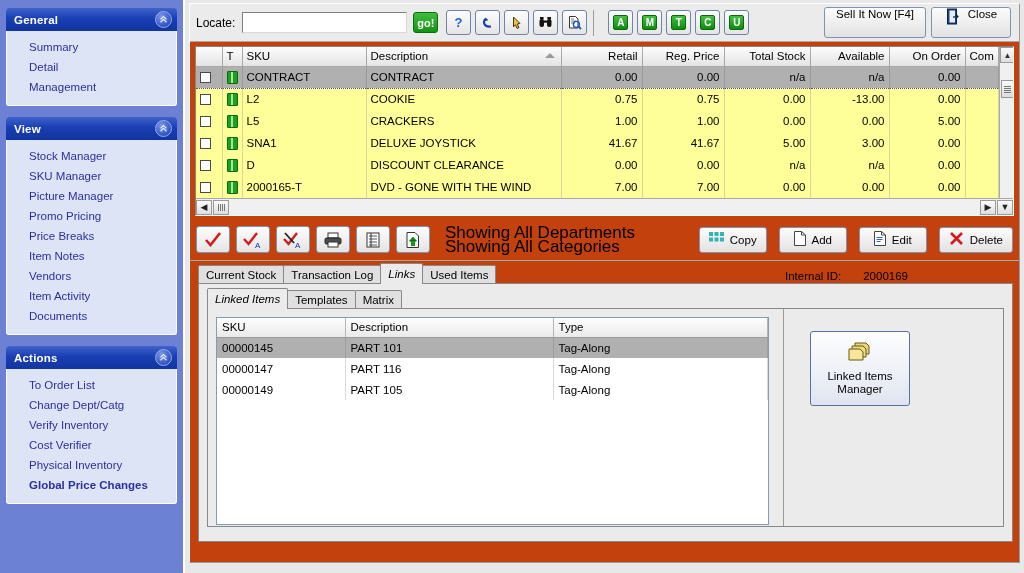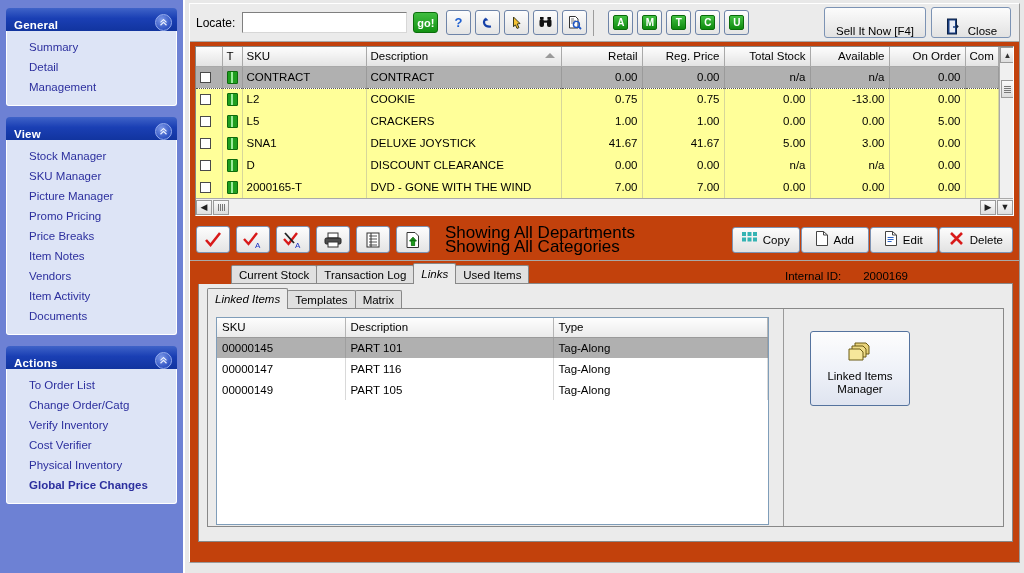--- a/index.html
+++ b/index.html
@@ -19,21 +19,21 @@
     background: #6d81d4;
     flex: 0 0 183px;
     padding: 8px 6px 0 6px;
     overflow: hidden;
   }
   .panel { margin-bottom: 11px; }
   .panel-head {
     height: 23px;
     background: linear-gradient(to bottom, #3f63c8 0%, #1a3fb4 45%, #11349f 100%);
     border-radius: 4px 4px 0 0;
-    display: flex; align-items: flex-end;
+    display: flex; align-items: center;
     padding: 0 5px 0 8px;
     position: relative;
   }
   .panel-head .ttl {
     color: #ffffff; font-weight: bold; font-size: 11.5px;
     letter-spacing: .2px; flex: 1;
   }
   .chev-btn {
     width: 17px; height: 17px; border-radius: 50%;
     background: radial-gradient(circle at 35% 30%, #7c98e8, #2b4fc0 75%);
@@ -112,21 +112,21 @@
     background:linear-gradient(to bottom,#44c144,#0e8a0e);
     border:1px solid #0a6b0a;
     display:flex;align-items:center;justify-content:center;
     color:#fff;font-weight:bold;font-size:10px;line-height:1;
   }
   .right-btns { margin-left:auto; display:flex; gap:5px; padding-right:2px;}
   .big-btn {
     height: 31px; min-width: 80px;
     background: linear-gradient(to bottom,#fcfcfc,#e2e2e2);
     border: 1px solid #7c93b4; border-radius: 3px;
-    display: flex; align-items: flex-end; justify-content: center; gap:7px;
+    display: flex; align-items: flex-start; justify-content: center; gap:7px;
     font-size: 11.5px; color: #000; padding: 0 11px; cursor: pointer;
   }
 
   
   #gridwrap {
     flex: 0 0 170px;
     margin: 4px 5px 0 5px;
     border: 1px solid #848484;
     border-right-color:#fff; border-bottom-color:#fff;
     background: #fff;
@@ -204,32 +204,32 @@
     padding: 0 6px 0 6px; gap: 6px; margin-top:3px;
     border-bottom: 1px solid #a8a8a8;
   }
   .act-btn {
     width: 34px; height: 27px;
     background: linear-gradient(to bottom,#fdfdfd,#e4e4e4);
     border: 1px solid #7c93b4; border-radius: 3px;
     display: flex; align-items: center; justify-content: center; cursor:pointer;
   }
   .showing { margin-left: 9px; font-size: 17px; line-height: 14px; color:#000; }
-  .crud { margin-left:auto; display:flex; gap:1px; }
+  .crud { margin-left:auto; display:flex; gap:12px; }
   .crud-btn {
     height: 26px; min-width: 68px;
     background: linear-gradient(to bottom,#fcfcfc,#e2e2e2);
     border: 1px solid #7c93b4; border-radius: 3px;
     display:flex;align-items:center;justify-content:center;gap:6px;
     font-size:11.5px;padding:0 9px;cursor:pointer;
   }
 
   
   #tabzone { flex:1; position:relative; padding: 4px 6px 0 8px; }
-  .tabrow { display:flex; align-items:flex-start; height:19px; position:relative;margin-left:33px; }
+  .tabrow { display:flex; align-items:flex-start; height:19px; position:relative; }
   .tabrow::after{content:"";position:absolute;left:0;right:0;bottom:0;height:1px;background:#888;}
   .tab {
     font-size:11.5px; padding: 2px 7px 2px 7px; line-height:14px;
     border:1px solid #888; border-bottom:none; background:#e0e0e0;
     margin-right:-1px; position:relative; cursor:pointer; color:#000;
     border-radius:2px 2px 0 0;
   }
   .tab.active { background:#ebebeb; z-index:3; padding-top:3px; padding-bottom:3px; margin-top:-2px;font-style:italic;}
   .tab.active::after{content:"";position:absolute;left:0;right:0;bottom:-1px;height:2px;background:#ebebeb;}
   #tabpanel {
@@ -327,21 +327,21 @@
         <span class="ttl">Actions</span>
         <span class="chev-btn">
           <svg width="9" height="9" viewBox="0 0 9 9">
               <path d="M1.5 4.4 4.5 1.6 7.5 4.4" fill="none" stroke="#eaf0ff" stroke-width="1.2"></path>
               <path d="M1.5 7.2 4.5 4.4 7.5 7.2" fill="none" stroke="#eaf0ff" stroke-width="1.2"></path>
             </svg>
         </span>
       </div>
       <div class="panel-body">
         <div class="side-link">To Order List</div>
-        <div class="side-link">Change Order/Catg</div>
+        <div class="side-link">Change Dept/Catg</div>
         <div class="side-link">Verify Inventory</div>
         <div class="side-link">Cost Verifier</div>
         <div class="side-link">Physical Inventory</div>
         <div class="side-link bold">Global Price Changes</div>
       </div>
     </div>
 
   </div>
 
   <div id="main">

